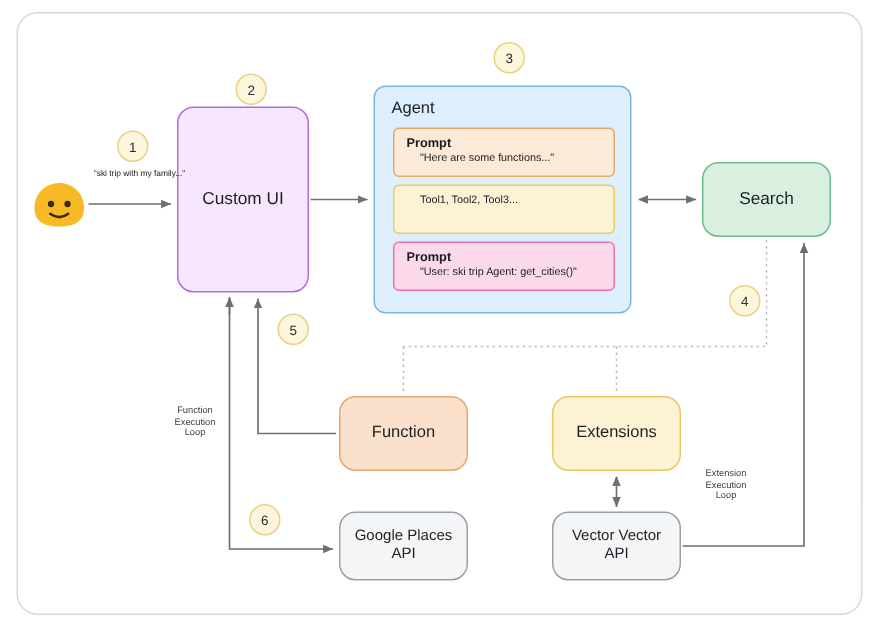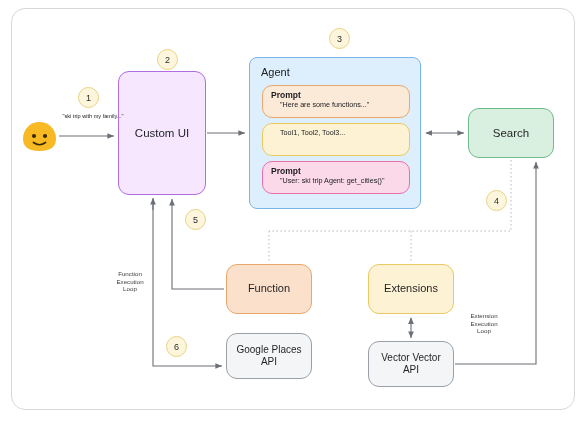--- a/index.html
+++ b/index.html
@@ -66,21 +66,21 @@
     position: absolute;
     left: 11px; top: 8px;
     font-size: 11px;
     color: #202124;
   }
   .inner {
     position: absolute;
     left: 12px;
     width: 148px;
     height: 33px;
-    border-radius: 10px;
+    border-radius: 4px;
     box-sizing: border-box;
     padding: 4px 4px 0 8px;
     text-align: left;
   }
   .inner .ttl {
     font-size: 8.5px;
     font-weight: bold;
     color: #1b1c1f;
     display: block;
     line-height: 1.2;
@@ -115,21 +115,21 @@
   
   #extensions {
     left: 368px; top: 264px;
     width: 86px; height: 50px;
     background: #fdf3d4;
     border: 1.2px solid #e9c961;
     font-size: 11px;
   }
   
   #gplaces {
-    left: 226px; top: 333px;
+    left: 226px; top: 341px;
     width: 86px; height: 46px;
     background: #f4f5f7;
     border: 1.2px solid #9aa0a6;
     font-size: 10px;
     text-align: center;
   }
   
   #vsearch {
     left: 368px; top: 341px;
     width: 86px; height: 46px;

